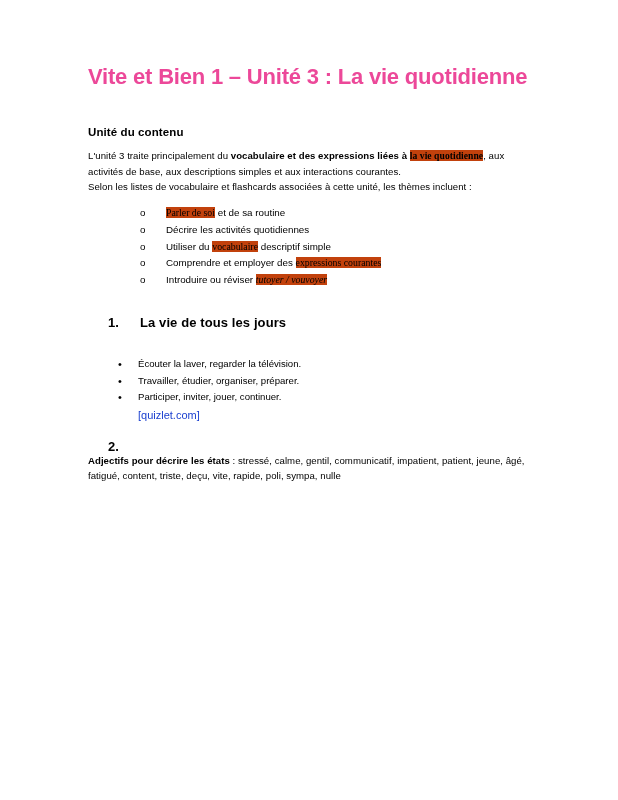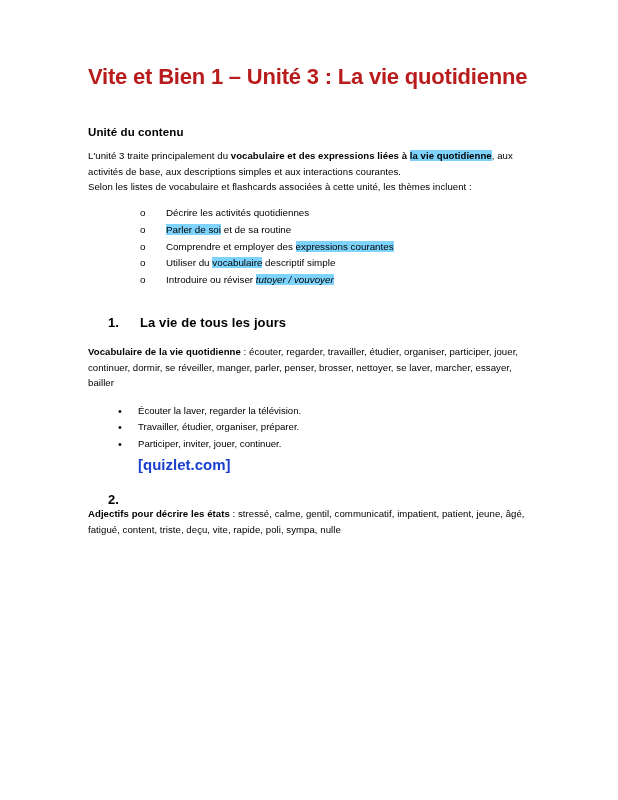--- a/index.html
+++ b/index.html
@@ -20,36 +20,37 @@
     box-sizing: border-box;
     padding: 62px 78px 0 88px;
     position: relative;
   }
   .doc-title {
     font-size: 22px;
     font-weight: bold;
     line-height: 1.38;
     letter-spacing: -0.2px;
     margin: 0 0 34px 0;
-    color: #b91c1c;
+    color: #ec4899;
   }
   .section-head {
     font-size: 11.5px;
     font-weight: bold;
     margin: 0 0 10px 0;
     letter-spacing: 0.1px;
   }
   p.body {
     font-size: 9.6px;
     line-height: 1.62;
     margin: 0 0 0 0;
     letter-spacing: 0.05px;
   }
   .hl {
-    background: #7dd3fc;
+    background: #c2410c;
+    font-family: Liberation Serif, serif;
   }
   .bold {
     font-weight: bold;
   }
   .ital {
     font-style: italic;
   }
   .gap-md { height: 14px; }
   .gap-lg { height: 26px; }
 
@@ -104,57 +105,55 @@
   }
   ul.bullet-list li::before {
     content: "\2022";
     position: absolute;
     left: 0;
     top: -1px;
     font-size: 11px;
   }
   .src-link {
     color: #1a3fcf;
-    font-size: 15px;
+    font-size: 11px;
     text-decoration: none;
-    font-weight: bold;
   }
 </style>
 </head>
 <body>
 
 <div class="page">
 
   <h1 class="doc-title">Vite et Bien 1 – Unité 3 : La vie quotidienne</h1>
 
   <div class="section-head">Unité du contenu</div>
 
   <p class="body"><span>L'unité 3 traite principalement du </span><span class="bold">vocabulaire et des expressions liées à </span><span class="bold hl">la vie quotidienne</span><span>, aux activités de base, aux descriptions simples et aux interactions courantes.</span></p>
 
   <p class="body">Selon les listes de vocabulaire et flashcards associées à cette unité, les thèmes incluent :</p>
 
   <ul class="circle-list">
+    <li><span class="hl">Parler de soi</span><span> et de sa routine</span></li>
     <li><span>Décrire les activités quotidiennes</span></li>
-    <li><span class="hl">Parler de soi</span><span> et de sa routine</span></li>
+    <li><span>Utiliser du </span><span class="hl">vocabulaire</span><span> descriptif simple</span></li>
     <li><span>Comprendre et employer des </span><span class="hl">expressions courantes</span></li>
-    <li><span>Utiliser du </span><span class="hl">vocabulaire</span><span> descriptif simple</span></li>
     <li><span>Introduire ou réviser </span><span class="hl ital">tutoyer / vouvoyer</span></li>
   </ul>
 
   <div class="gap-lg"></div>
 
   <div class="num-wrap">
     <div class="num-head">
       <span class="num">1.</span><span>La vie de tous les jours</span>
     </div>
   </div>
 
   <div class="gap-md"></div>
 
-  <p class="body"><span class="bold">Vocabulaire de la vie quotidienne</span><span> : écouter, regarder, travailler, étudier, organiser, participer, jouer, continuer, dormir, se réveiller, manger, parler, penser, brosser, nettoyer, se laver, marcher, essayer, bailler</span></p>
 
   <ul class="bullet-list">
     <li>Écouter la laver, regarder la télévision.</li>
     <li>Travailler, étudier, organiser, préparer.</li>
     <li><span>Participer, inviter, jouer, continuer.</span><br><a class="src-link" href="#">[quizlet.com]</a></li>
   </ul>
 
   <div class="gap-md"></div>
 
   <div class="num-wrap">

